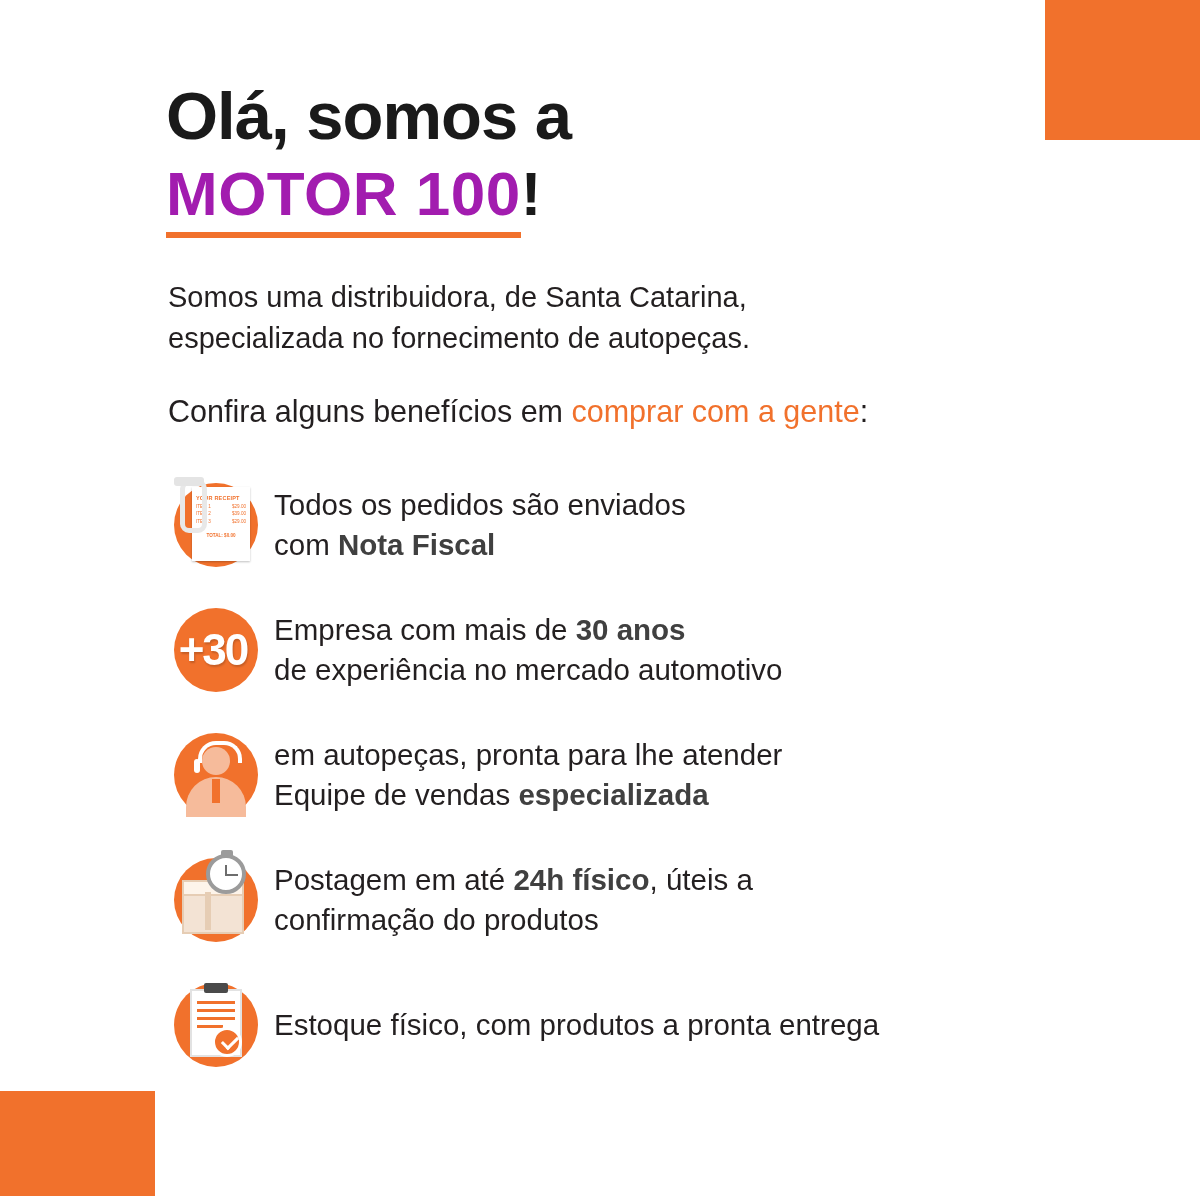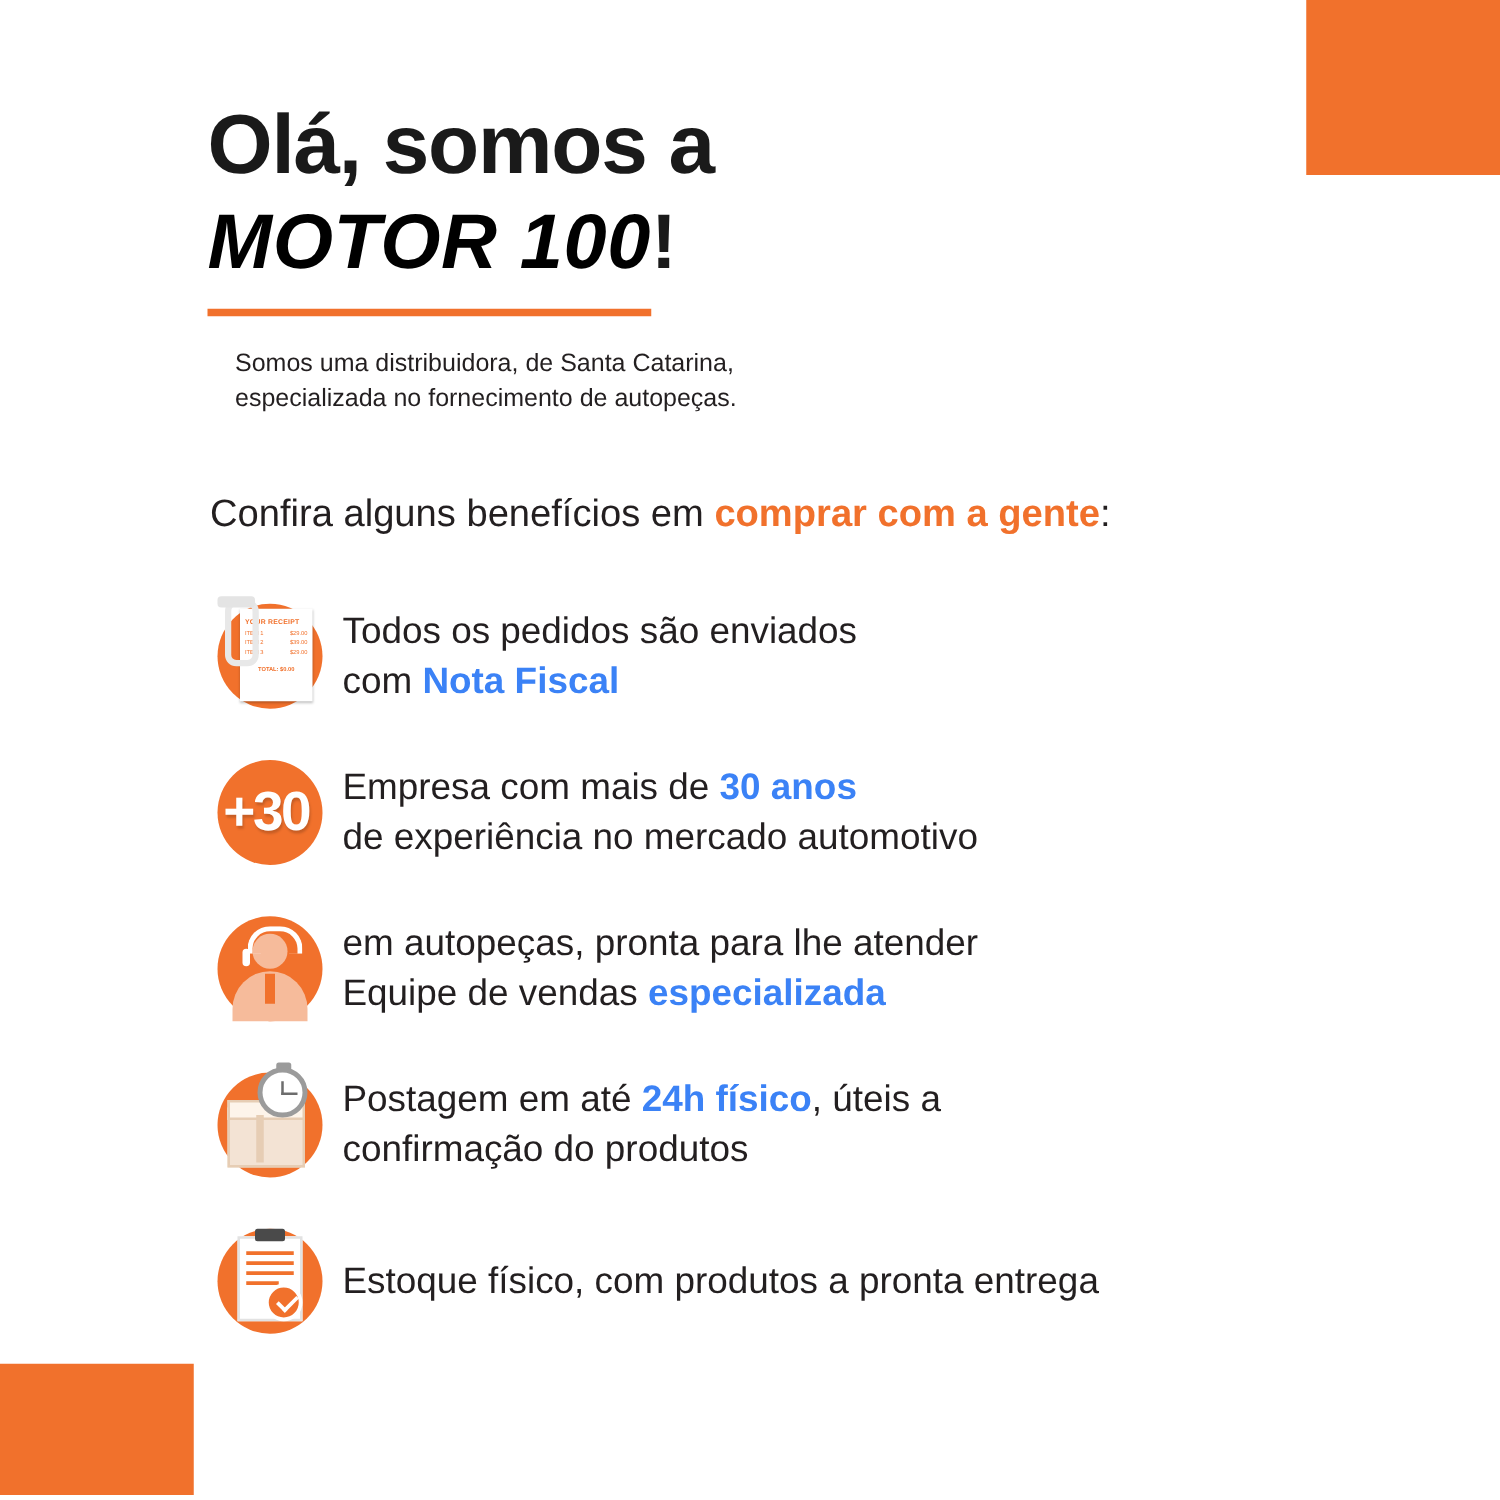--- a/index.html
+++ b/index.html
@@ -58,57 +58,55 @@
   .headline .line2 {
     margin: 14px 0 0 0;
     font-size: 62px;
     font-weight: bold;
     letter-spacing: 0.5px;
     line-height: 1.0;
     color: #1a1a1a;
     white-space: nowrap;
   }
   .headline .brand {
-    color: #000000;
+    color: #a21caf;
     border-bottom: 6px solid #f1712c;
-    padding-bottom: 19px;
-    font-style: italic;
+    padding-bottom: 4px;
   }
   .headline .bang {
     color: #1a1a1a;
   }
 
   
   .intro {
     position: absolute;
     left: 168px;
     top: 277px;
     width: 880px;
-    font-size: 20px;
+    font-size: 29px;
     line-height: 1.42;
     color: #231f20;
-    margin-left: 20px;
   }
   .intro .l {
     display: block;
     white-space: nowrap;
   }
 
   
   .lead {
     position: absolute;
     left: 168px;
     top: 394px;
     font-size: 30.5px;
     color: #231f20;
     white-space: nowrap;
   }
   .lead .hl {
     color: #f1712c;
-    font-weight: bold;
+    font-weight: normal;
   }
 
   
   .benefits {
     position: absolute;
     left: 166px;
     top: 473px;
     width: 940px;
   }
   .benefit {
@@ -127,21 +125,21 @@
     justify-content: center;
   }
   .benefit .text {
     font-size: 29.5px;
     line-height: 1.34;
     color: #231f20;
     padding-left: 8px;
     white-space: nowrap;
   }
   .benefit .text .hl {
-    color: #3b82f6;
+    color: #404040;
     font-weight: bold;
   }
   .benefit .text .row { display: block; }
 
   
   .circle {
     position: absolute;
     left: 8px;
     top: 8px;
     width: 84px;

